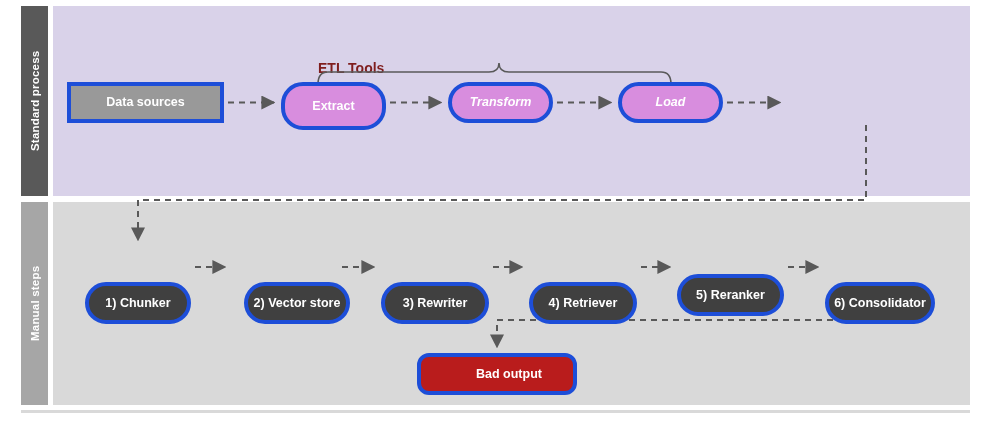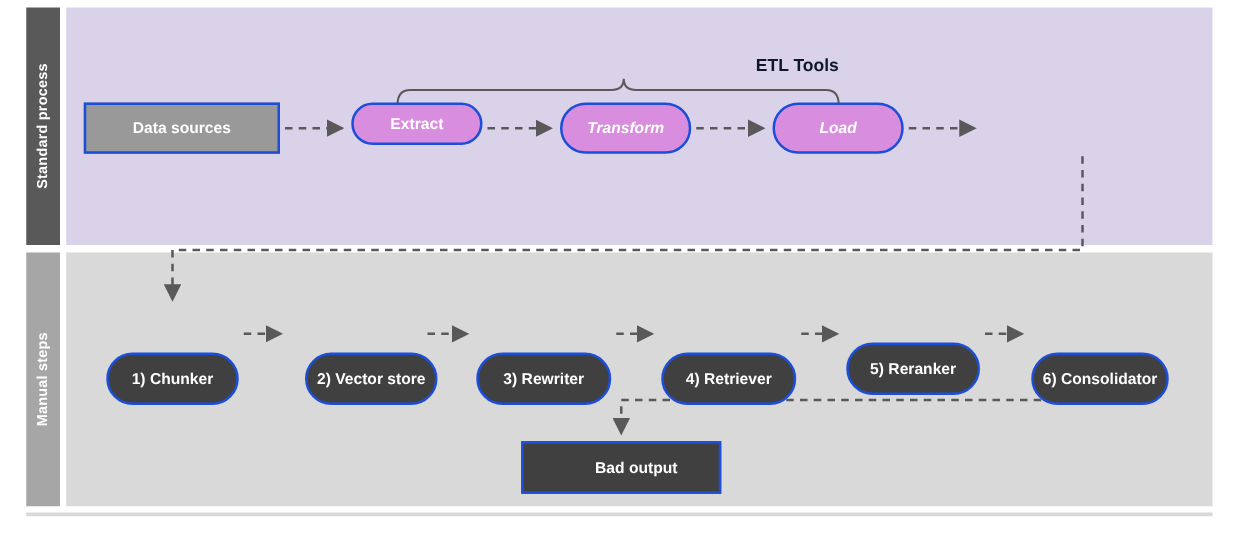--- a/index.html
+++ b/index.html
@@ -65,63 +65,63 @@
     position: absolute;
     display: flex;
     align-items: center;
     justify-content: center;
     text-align: center;
     color: #ffffff;
     font-weight: bold;
     font-size: 12.5px;
     line-height: 15px;
     box-sizing: border-box;
-    border: 2px solid #1d4ed8;
+    border: 4px solid #1d4ed8;
   }
   .box-gray {
     background: #999999;
     border-radius: 0;
   }
   .pill-violet {
     background: #D88DDE;
     border-radius: 22px;
   }
   .pill-gray {
     background: #404040;
     border-radius: 22px;
     margin-top: 36px;
   }
   .box-yellow {
-    background: #404040;
-    border-radius: 0;
+    background: #b91c1c;
+    border-radius: 12px;
     padding-left: 24px;
   }
 
   
   #node-data-sources  { left: 67px;  top: 82px;  width: 157px; height: 41px; }
-  #node-extract       { left: 281px; top: 82px;  width: 105px; height: 34px; }
+  #node-extract       { left: 281px; top: 82px;  width: 105px; height: 48px; }
   #node-transform     { left: 448px; top: 82px;  width: 105px; height: 41px; font-style: italic; }
   #node-load          { left: 618px; top: 82px;  width: 105px; height: 41px; font-style: italic; }
   #node-data-warehouse{ left: 787px; top: 82px;  width: 158px; height: 41px; }
 
   
   #node-chunker       { left: 85px;  top: 246px; width: 106px; height: 42px; }
   #node-vector-store  { left: 244px; top: 246px; width: 106px; height: 42px; }
   #node-rewriter      { left: 381px; top: 246px; width: 108px; height: 42px; }
   #node-retriever     { left: 529px; top: 246px; width: 108px; height: 42px; }
   #node-reranker      { left: 677px; top: 238px; width: 107px; height: 42px; }
   #node-consolidator  { left: 825px; top: 246px; width: 110px; height: 42px; }
   #node-bad-output    { left: 417px; top: 353px; width: 160px; height: 42px; }
 
   
   #etl-bracket-label {
     position: absolute;
-    left: 318px; top: 44px; width: 353px;
-    text-align: right;
-    color: #0f172a;
+    left: 318px; top: 60px; width: 353px;
+    text-align: left;
+    color: #7f1d1d;
     font-weight: bold;
     font-size: 14px;
   }
 
   
   #connectors {
     position: absolute;
     left: 0; top: 0;
     width: 1003px; height: 430px;
     pointer-events: none;

